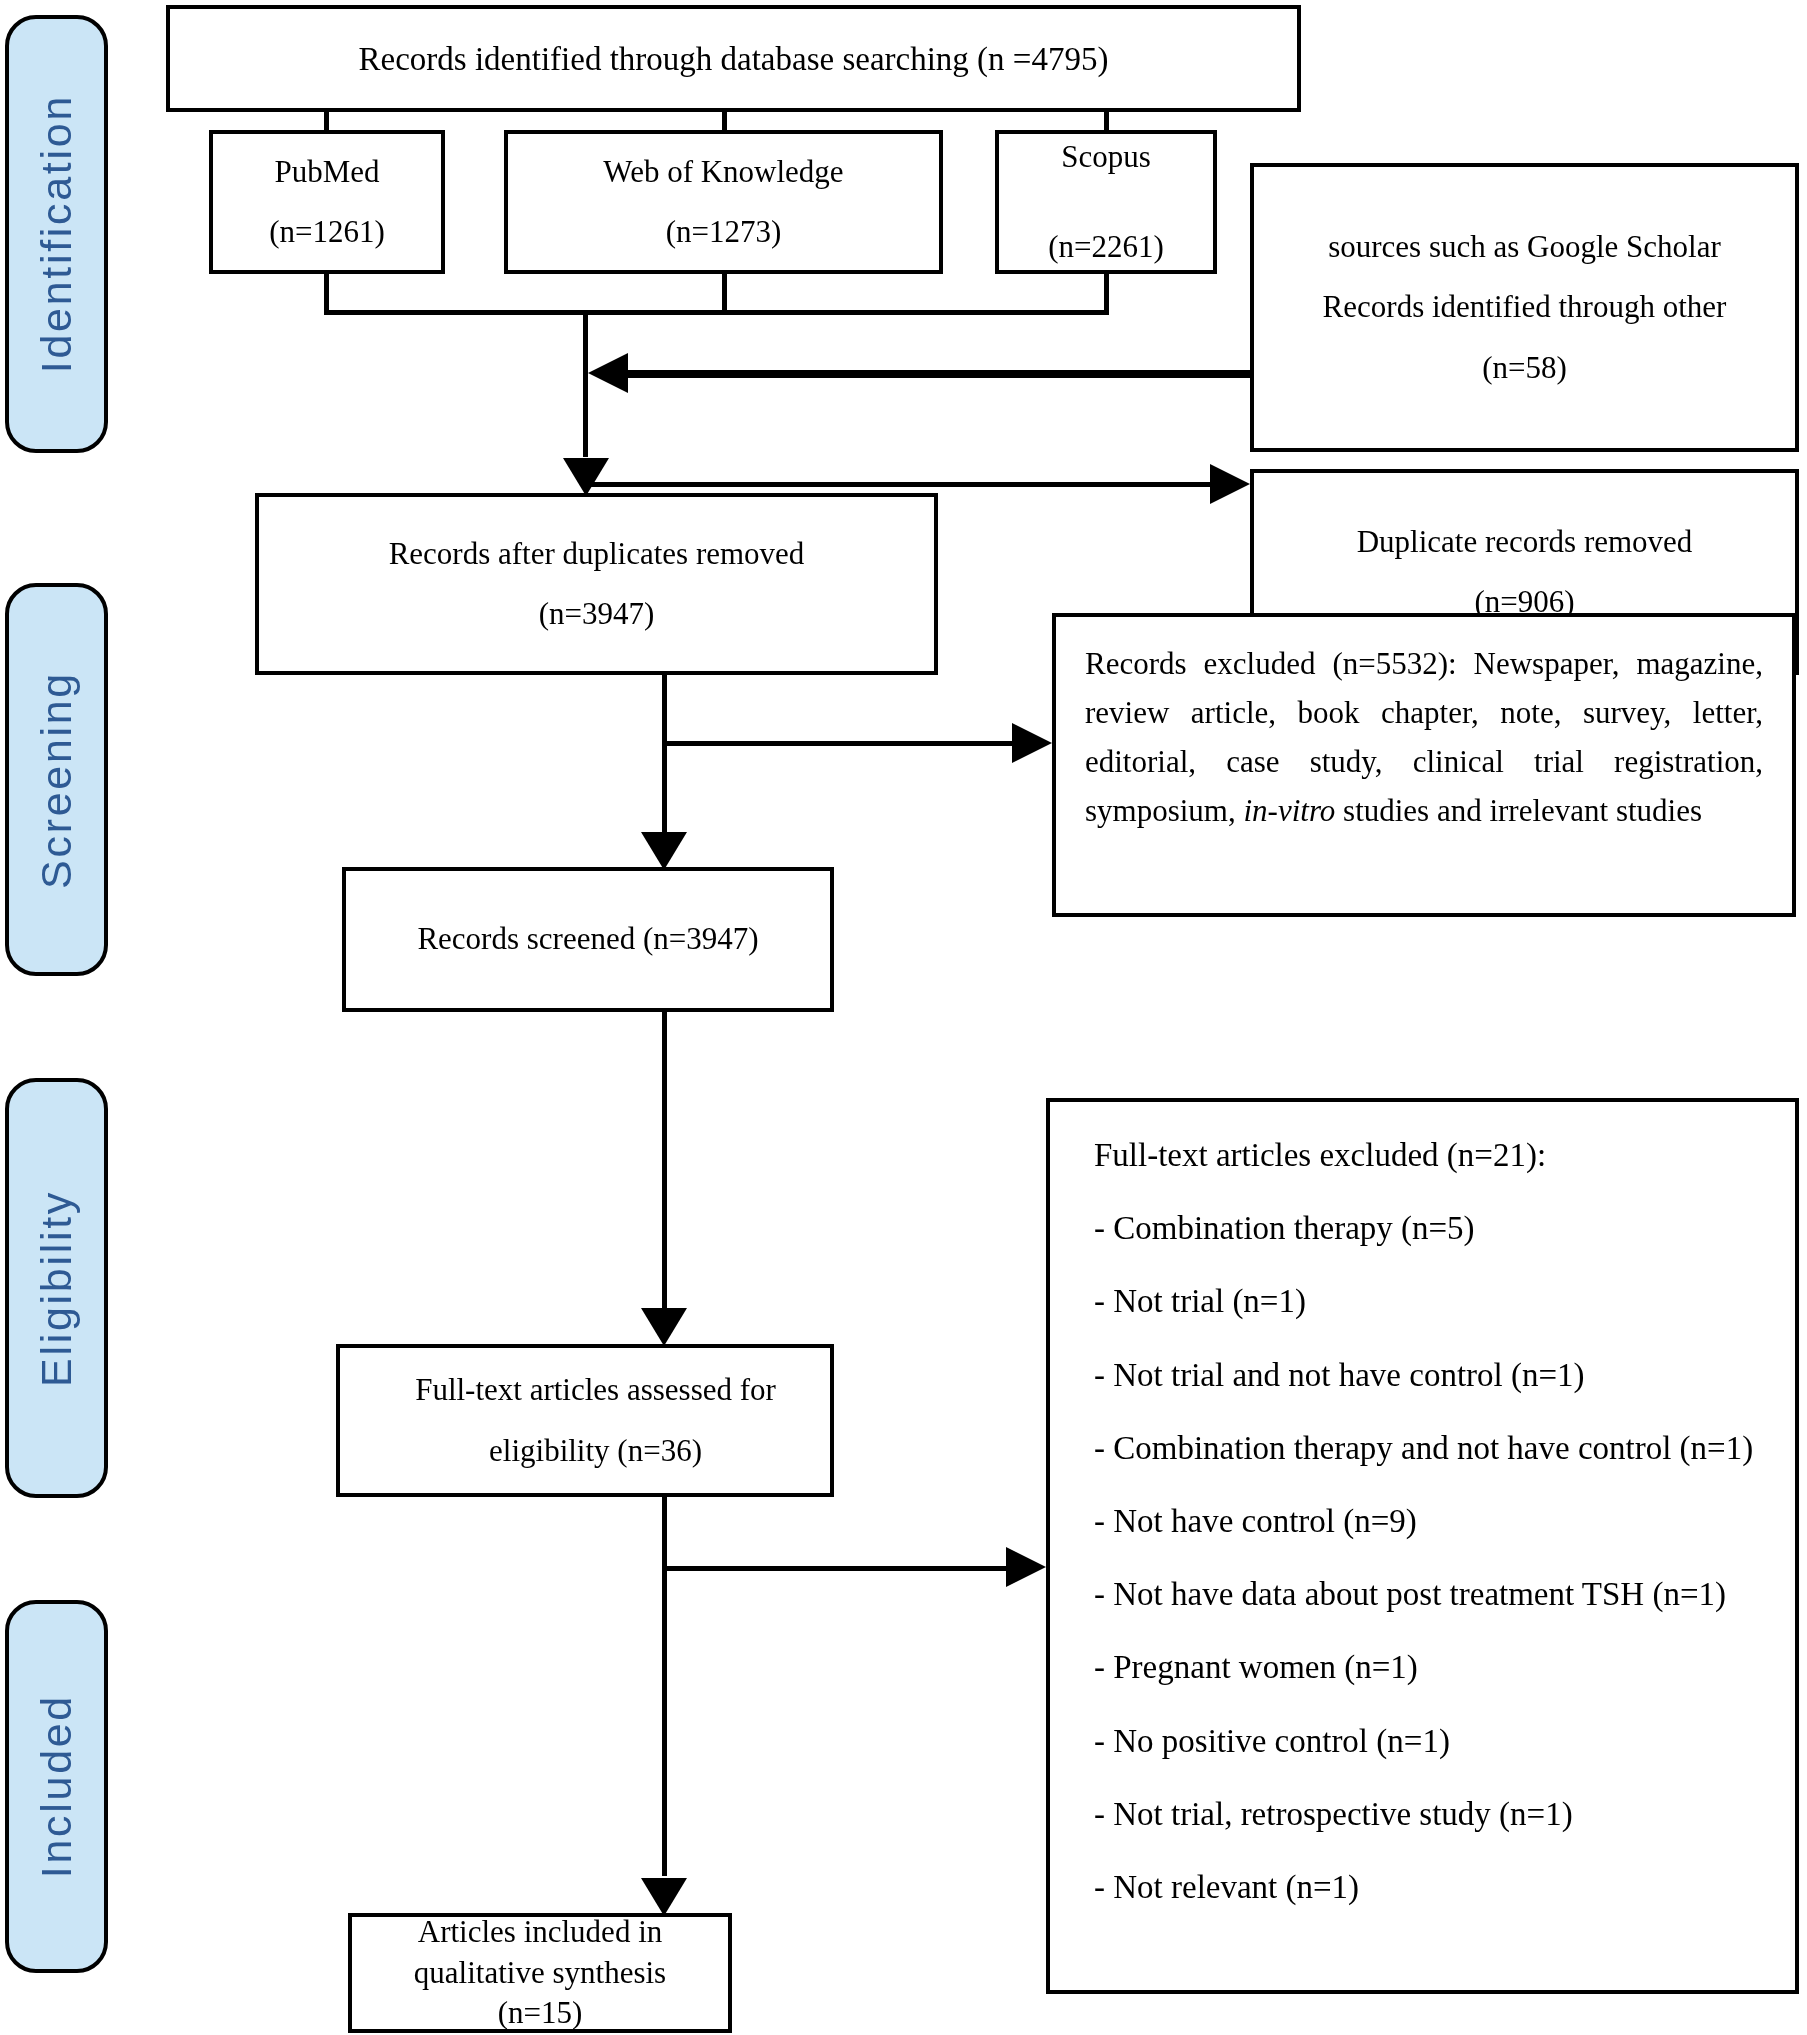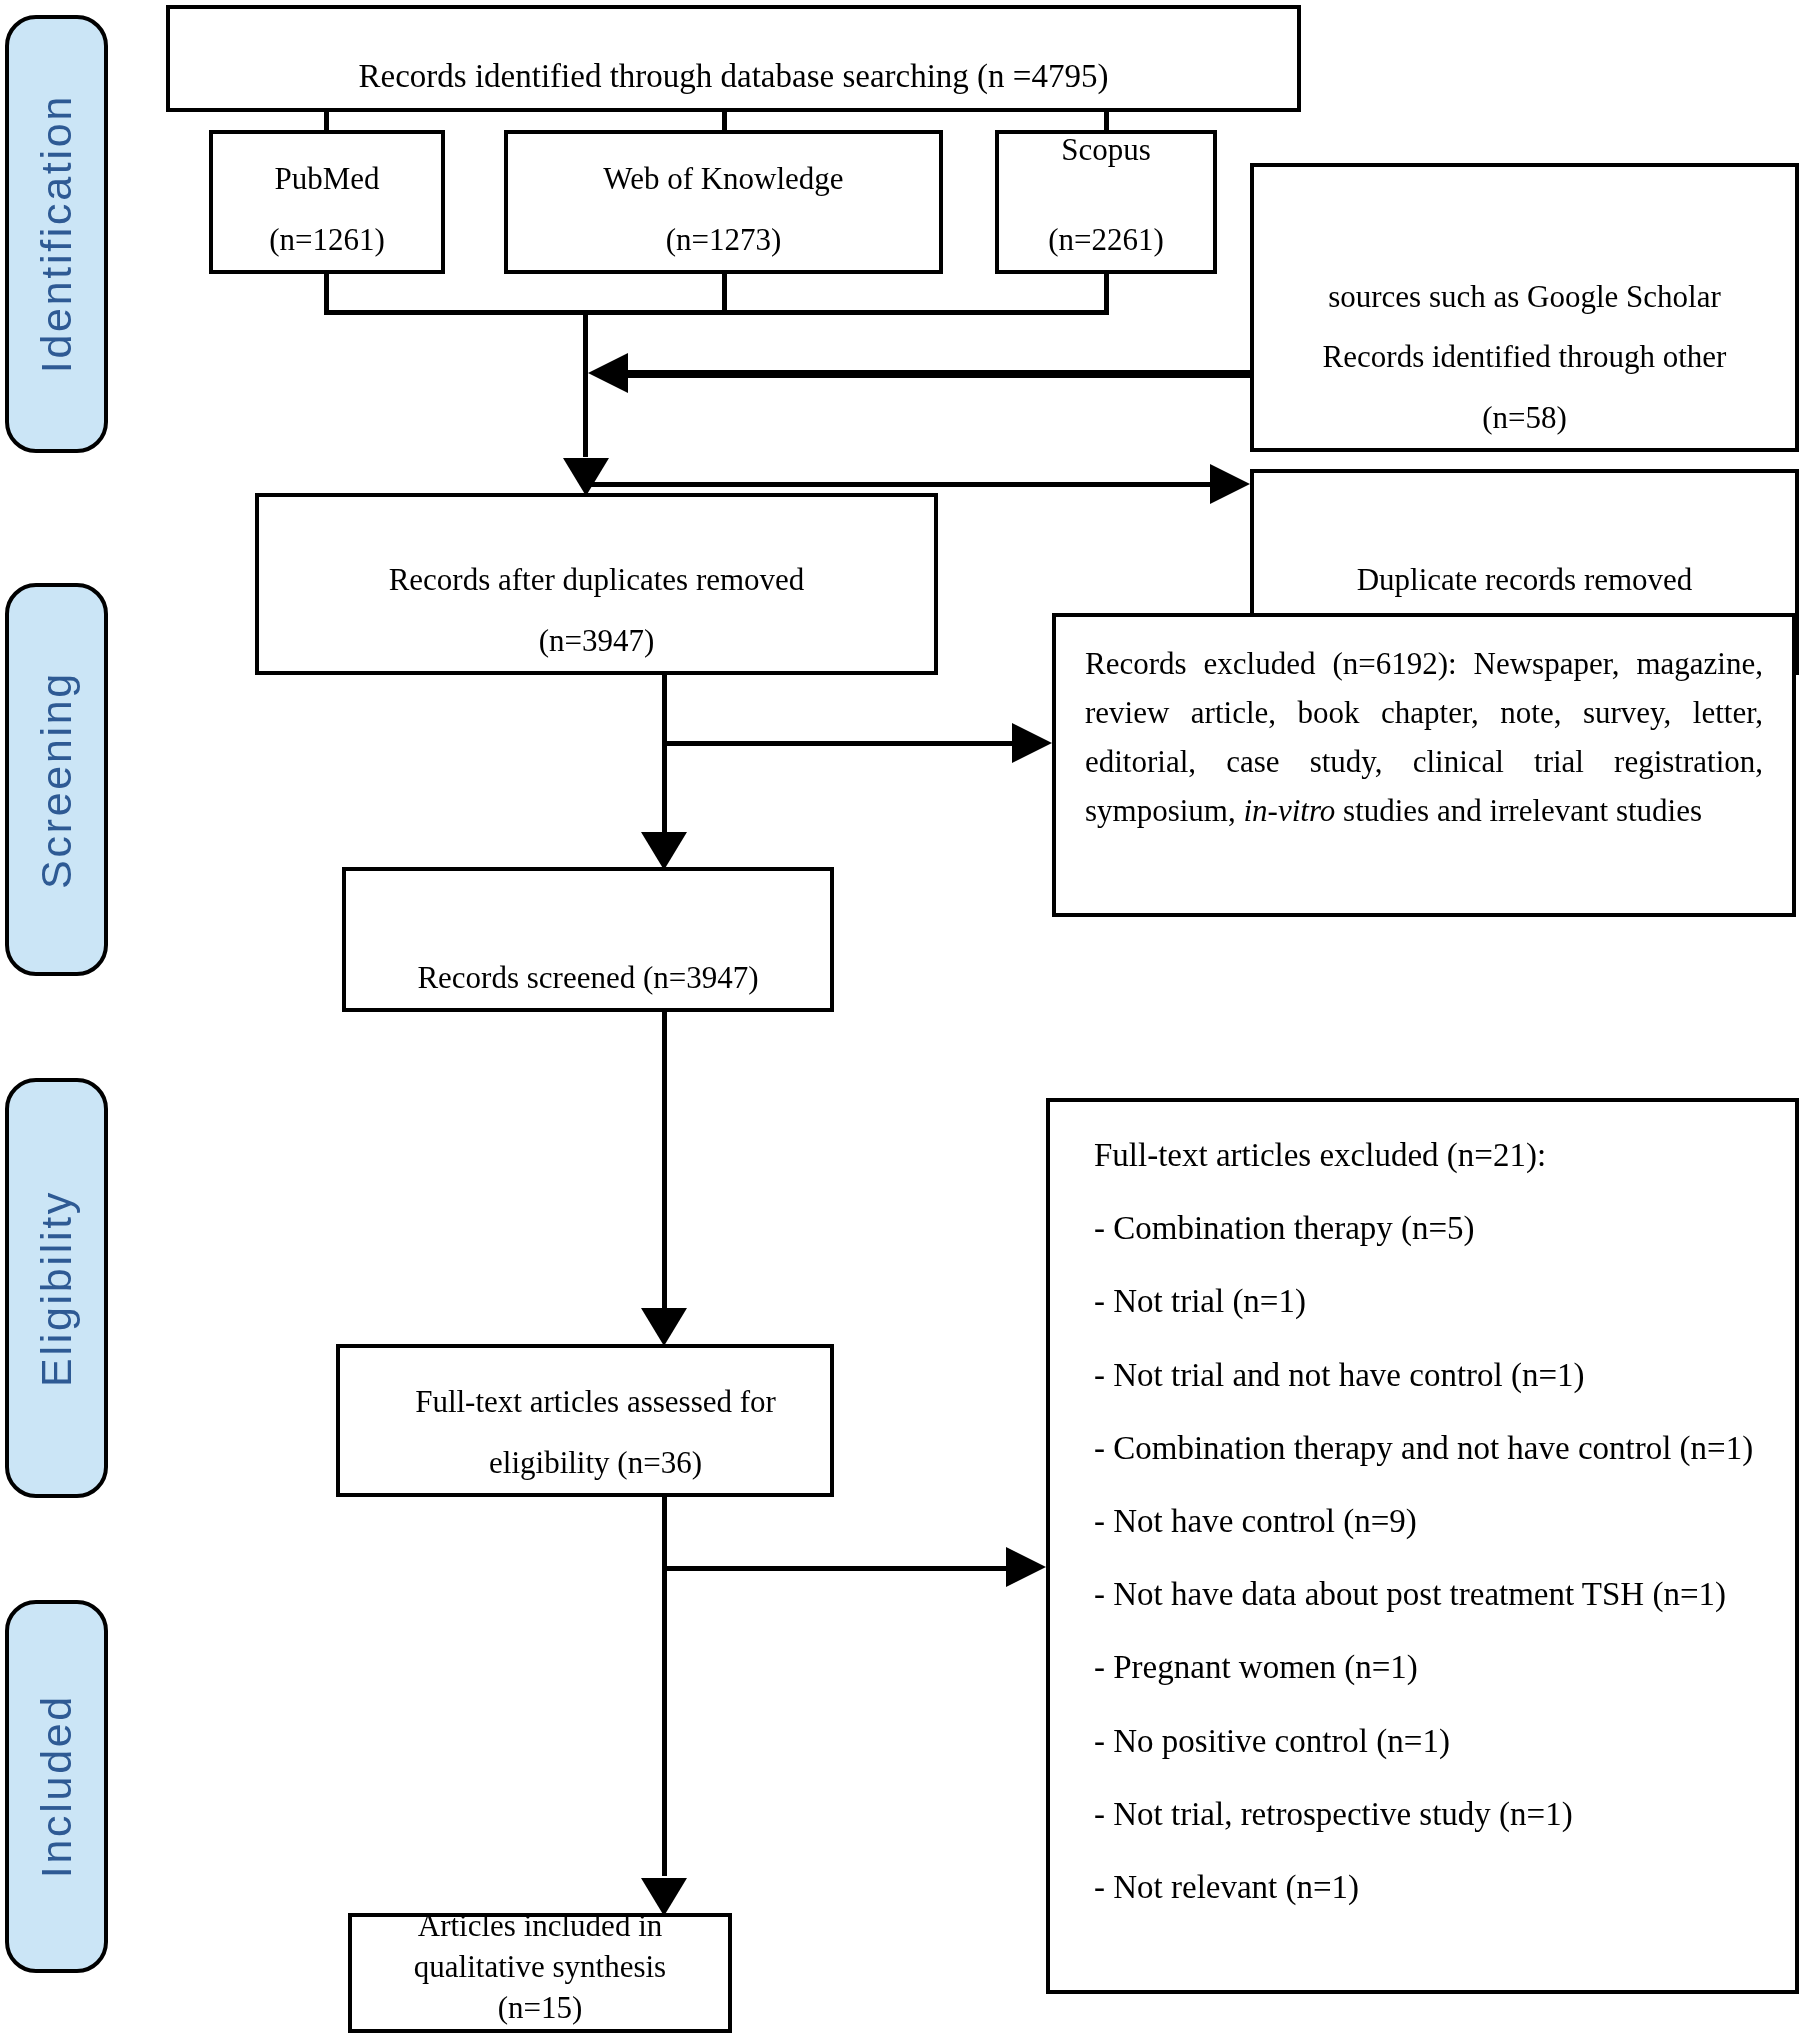--- a/index.html
+++ b/index.html
@@ -15,21 +15,21 @@
   .pill span {
     writing-mode: vertical-rl; transform: rotate(180deg);
     font-family: "Liberation Sans", sans-serif; font-size: 43px; letter-spacing: 2.7px;
     color: #2e5a94; white-space: nowrap;
   }
 
   
   .box {
     position: absolute; border: 4.9px solid #000; background: #ffffff;
     box-sizing: border-box; display: flex; flex-direction: column;
-    justify-content: flex-end; align-items: center; text-align: center;
+    justify-content: center; align-items: center; text-align: center;
     font-size: 31px; color: #000; line-height: 1.95;
   }
   .box .ln-txt { display: block; }
   #top-box { font-size: 33px; white-space: nowrap; }
   #records-excluded {
     display: block; text-align: justify; text-justify: inter-word;
     padding: 23px 29px; line-height: 1.58; font-size: 31px;
   }
   #fulltext-excluded {
     display: block; text-align: left; padding: 30px 33px; line-height: 1.4; font-size: 33px;
@@ -93,21 +93,21 @@
     <span class="ln-txt">Duplicate records removed</span>
     <span class="ln-txt">(n=906)</span>
   </div>
 
   <div class="box" style="left:255px;top:493px;width:683px;height:182px;">
     <span class="ln-txt">Records after duplicates removed</span>
     <span class="ln-txt">(n=3947)</span>
   </div>
 
   <div class="box" id="records-excluded" style="left:1052px;top:613px;width:744px;height:304px;">
-    <span>Records excluded (n=6192): Newspaper, magazine, review article, book chapter, note, survey, letter, editorial, case study, clinical trial registration, symposium, </span><i>in-vitro</i><span> studies and irrelevant studies</span>
+    <span>Records excluded (n=5532): Newspaper, magazine, review article, book chapter, note, survey, letter, editorial, case study, clinical trial registration, symposium, </span><i>in-vitro</i><span> studies and irrelevant studies</span>
   </div>
 
   <div class="box" style="left:342px;top:867px;width:492px;height:145px;">
     <span class="ln-txt">Records screened (n=3947)</span>
   </div>
 
   <div class="box" style="left:336px;top:1344px;width:498px;height:153px;padding-left:21px;">
     <span class="ln-txt">Full-text articles assessed for</span>
     <span class="ln-txt">eligibility (n=36)</span>
   </div>

